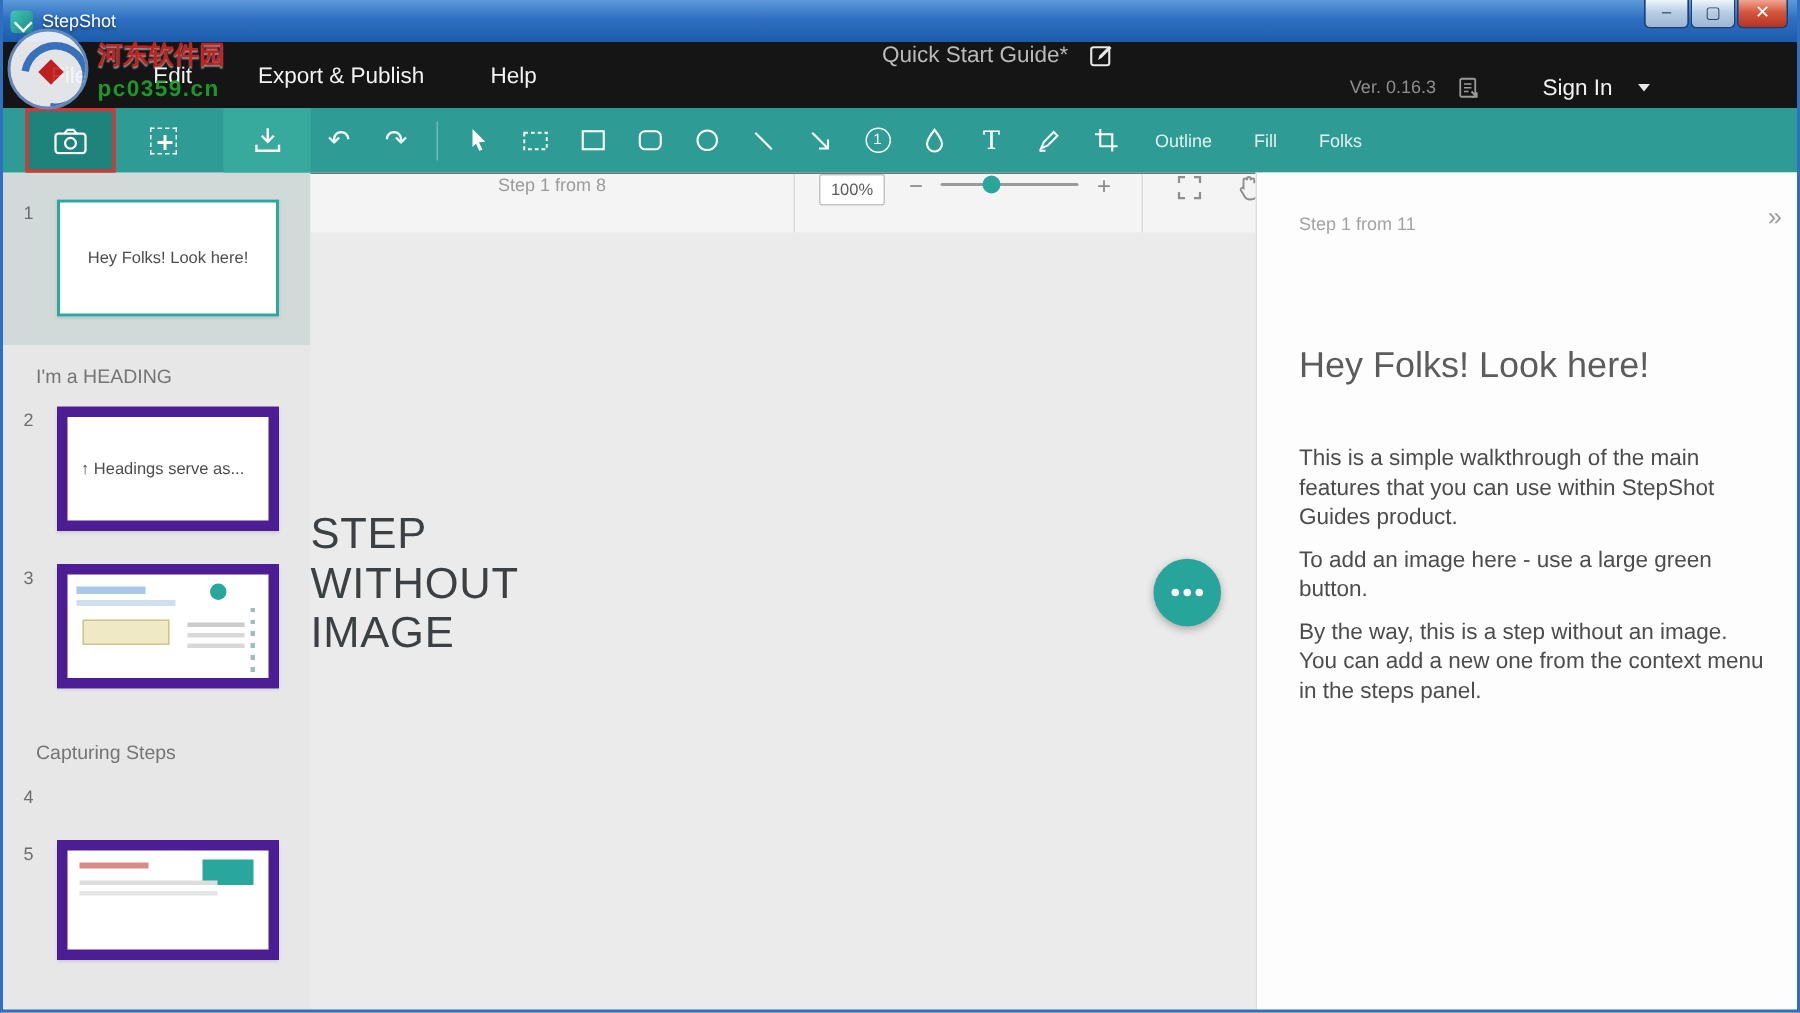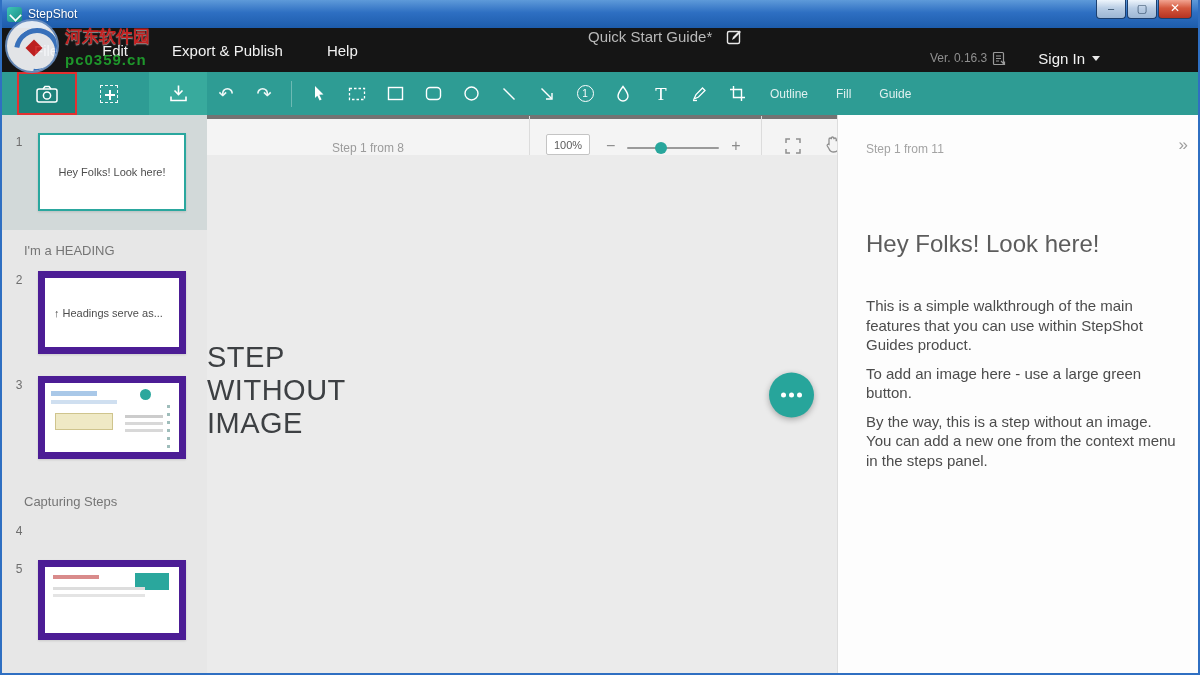--- a/index.html
+++ b/index.html
@@ -18,21 +18,21 @@
   .win-btn.close { width:34px; background:linear-gradient(#f2a492,#d4573d 45%,#b63322); color:#fff; font-size:12px; }
   .win-btn span { transform:translateY(-1px); }
 
   
   .menubar { height:44px; background:#151515; position:relative; display:flex; align-items:center; flex:0 0 auto; }
   .menu-item { color:#f2f2f2; font-size:15px; padding:0 22px; cursor:default; }
   .menu-item:first-child { margin-left:12px; }
   .doc-title-wrap { position:absolute; left:552px; top:0; height:44px; display:flex; gap:14px;margin-left:36px; }
   .doc-title { color:#b9b9b9; font-size:15px; }
   .pencil-btn svg { display:block; }
-  .menu-right { position:absolute; right:100px; top:0; height:60px; display:flex; align-items:center; gap:5px; }
+  .menu-right { position:absolute; right:100px; top:0; height:60px; display:flex; align-items:center; gap:15px; }
   .version { color:#8f8f8f; font-size:12px; }
   .version-icon svg { display:block; }
   .signin { color:#f2f2f2; font-size:15px; margin-left:26px; }
   .caret { width:0; height:0; border-left:4px solid transparent; border-right:4px solid transparent; border-top:5px solid #e8e8e8; margin-left:2px; }
 
   
   .toolbar { height:43px; background:#2e9c94; display:flex; align-items:stretch; flex:0 0 auto; position:relative; }
   .tb-left { width:207px; display:flex; flex:0 0 auto; }
   .tb-bigbtn { height:43px; display:flex; align-items:center; justify-content:center; }
   .capture-btn { width:60px; margin-left:17px; background:#1e837b; border:2px solid #e33030; }
@@ -87,21 +87,21 @@
   .t5l { left:8px; top:20px; width:92px; height:3px; background:#dddddd; box-shadow:0 7px 0 #e4e4e4; }
 
   
   .canvas-col { flex:1; display:flex; flex-direction:row; min-width:0; background:#ebebeb; }
   .canvas-main { flex:1; position:relative; }
   .placeholder { position:absolute; left:0; right:0; top:50%; transform:translateY(-55%); text-align:center; font-size:29px; color:#3d4043; letter-spacing:.5px; }
   .dots-btn { position:absolute; left:562px; top:50%; transform:translateY(-50%); width:45px; height:45px; border-radius:50%; background:#27a59b; box-shadow:0 2px 6px rgba(0,0,0,.3); display:flex; align-items:center; justify-content:center; gap:3px; }
   .dots-btn i { width:5px; height:5px; border-radius:50%; background:#fff; }
 
   
-  .statusbar { height:40px; flex:0 0 auto; background:#f4f4f4; border-top:4px solid #737373; display:flex; align-items:flex-end; }
+  .statusbar { height:40px; flex:0 0 auto; background:#f4f4f4; border-top:1px solid #737373; display:flex; align-items:flex-start; }
   .sb-step { width:322px; text-align:center; font-size:12px; color:#9b9b9b; }
   .sb-div { width:1px; height:39px; background:#dcdcdc; }
   .zoom-box { margin-left:16px; width:44px; height:21px; background:#fff; border:1px solid #c4c4c4; border-radius:2px; font-size:11px; color:#5c5c5c; display:flex; align-items:center; justify-content:center; }
   .sb-minus { margin-left:16px; font-size:16px; color:#8a8a8a; }
   .slider { margin-left:12px; width:92px; height:14px; position:relative; }
   .slider .track { position:absolute; left:0; right:0; top:6px; height:2px; background:#9a9a9a; border-radius:1px; }
   .slider .thumb-dot { position:absolute; left:28px; top:1px; width:12px; height:12px; border-radius:50%; background:#28a69c; }
   .sb-plus { margin-left:12px; font-size:16px; color:#8a8a8a; }
   .sb-icon { margin-left:22px; color:#8f8f8f; }
   .sb-icon svg { display:block; }
@@ -251,21 +251,21 @@
         </svg>
       </div>
       <div class="tool">
         <svg width="17" height="17" viewBox="0 0 17 17">
           <path d="M4.5 1 V12.5 H16" fill="none" stroke="#fff" stroke-width="1.4"></path>
           <path d="M1 4.5 H12.5 V16" fill="none" stroke="#fff" stroke-width="1.4"></path>
         </svg>
       </div>
       <div class="tb-label">Outline</div>
       <div class="tb-label">Fill</div>
-      <div class="tb-label">Guide</div>
+      <div class="tb-label">Folks</div>
     </div>
   </div>
 
   <div class="body-row">
 
     <div class="sidebar">
       <div class="step selected">
         <div class="step-num">1</div>
         <div class="thumb thumb-1">
           <span>Hey Folks! Look here!</span>

